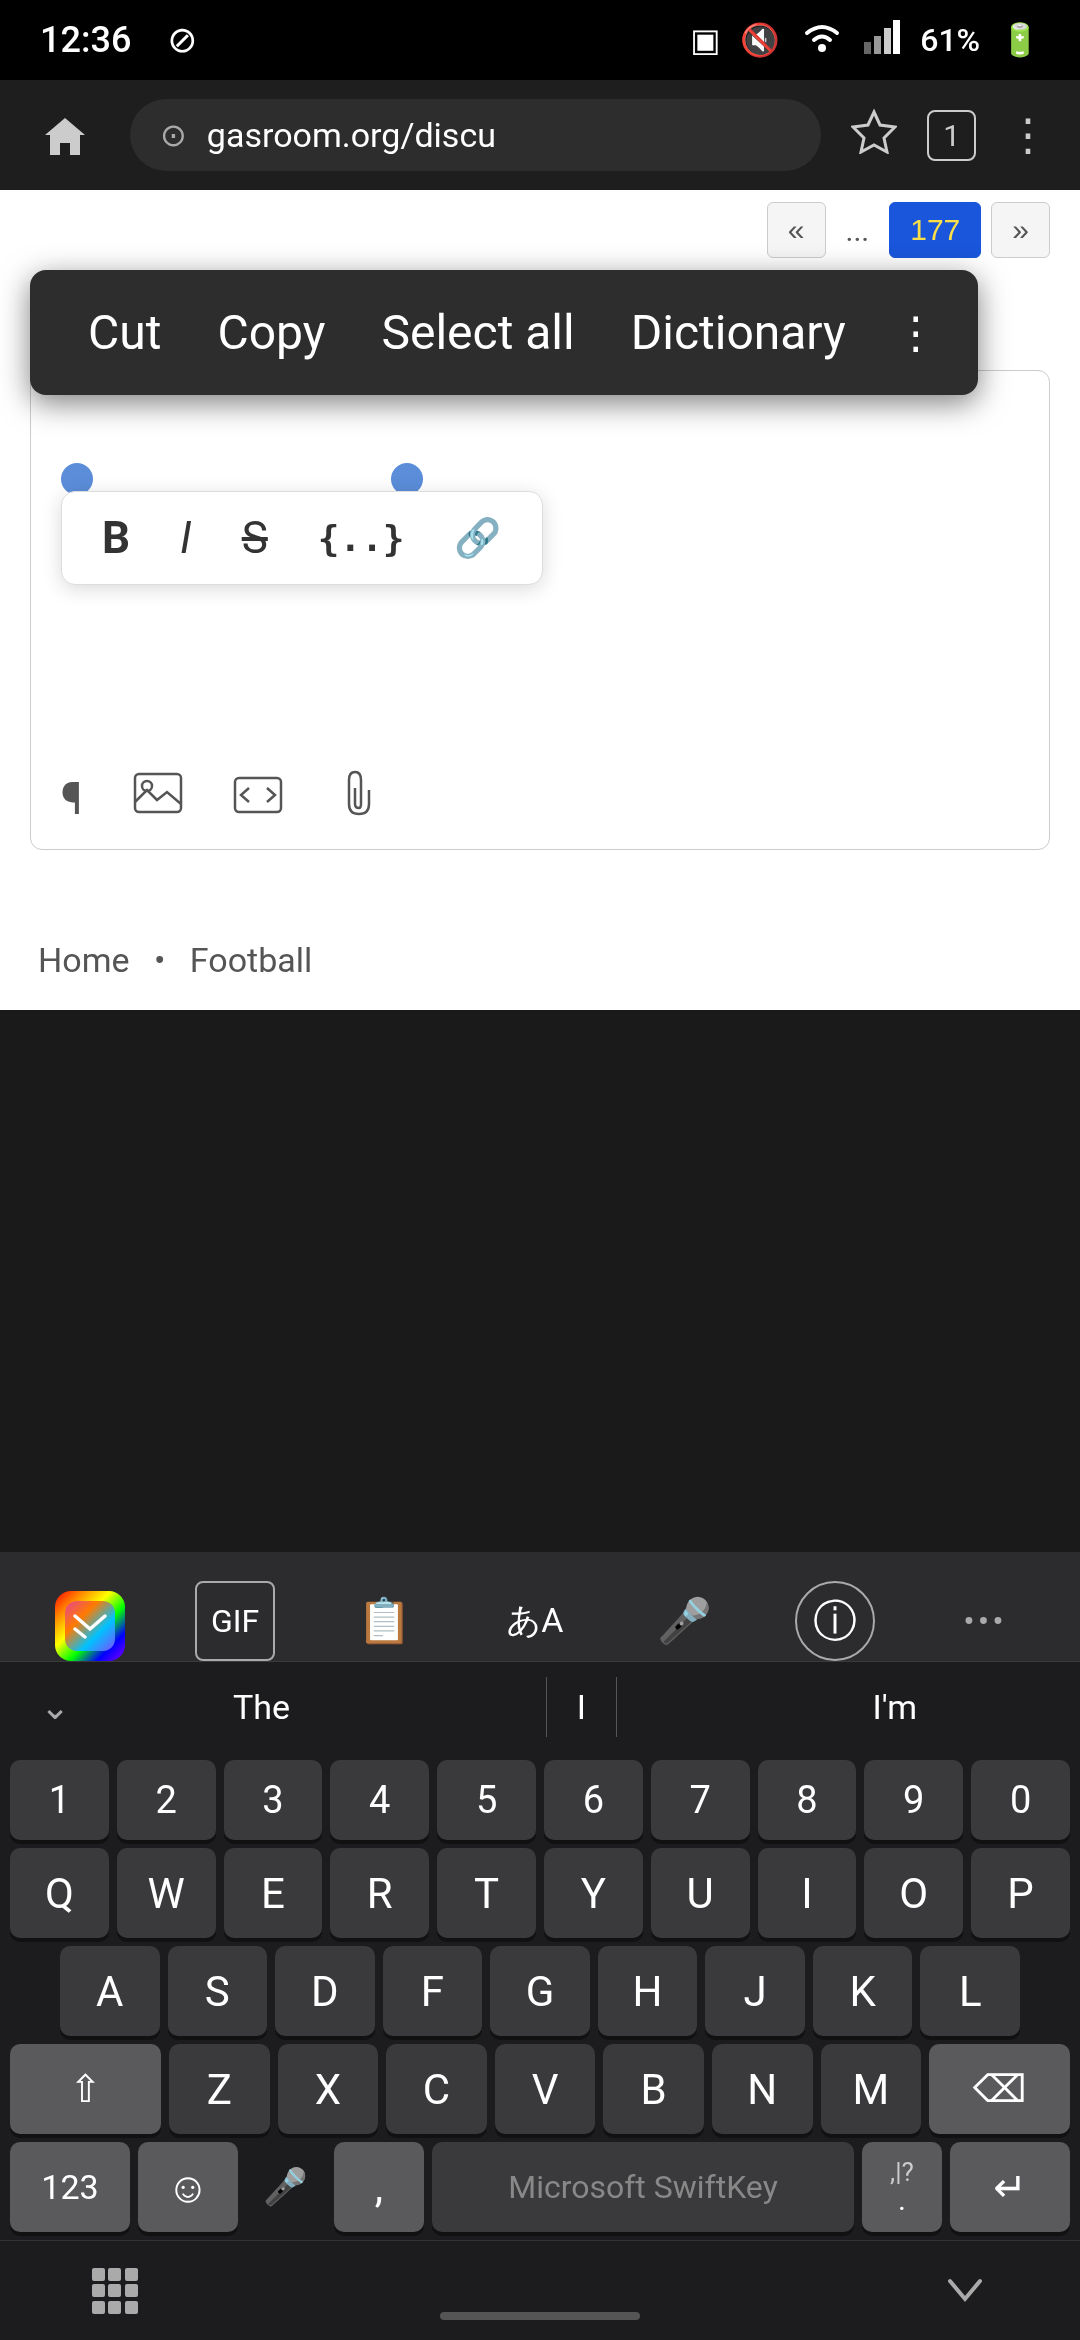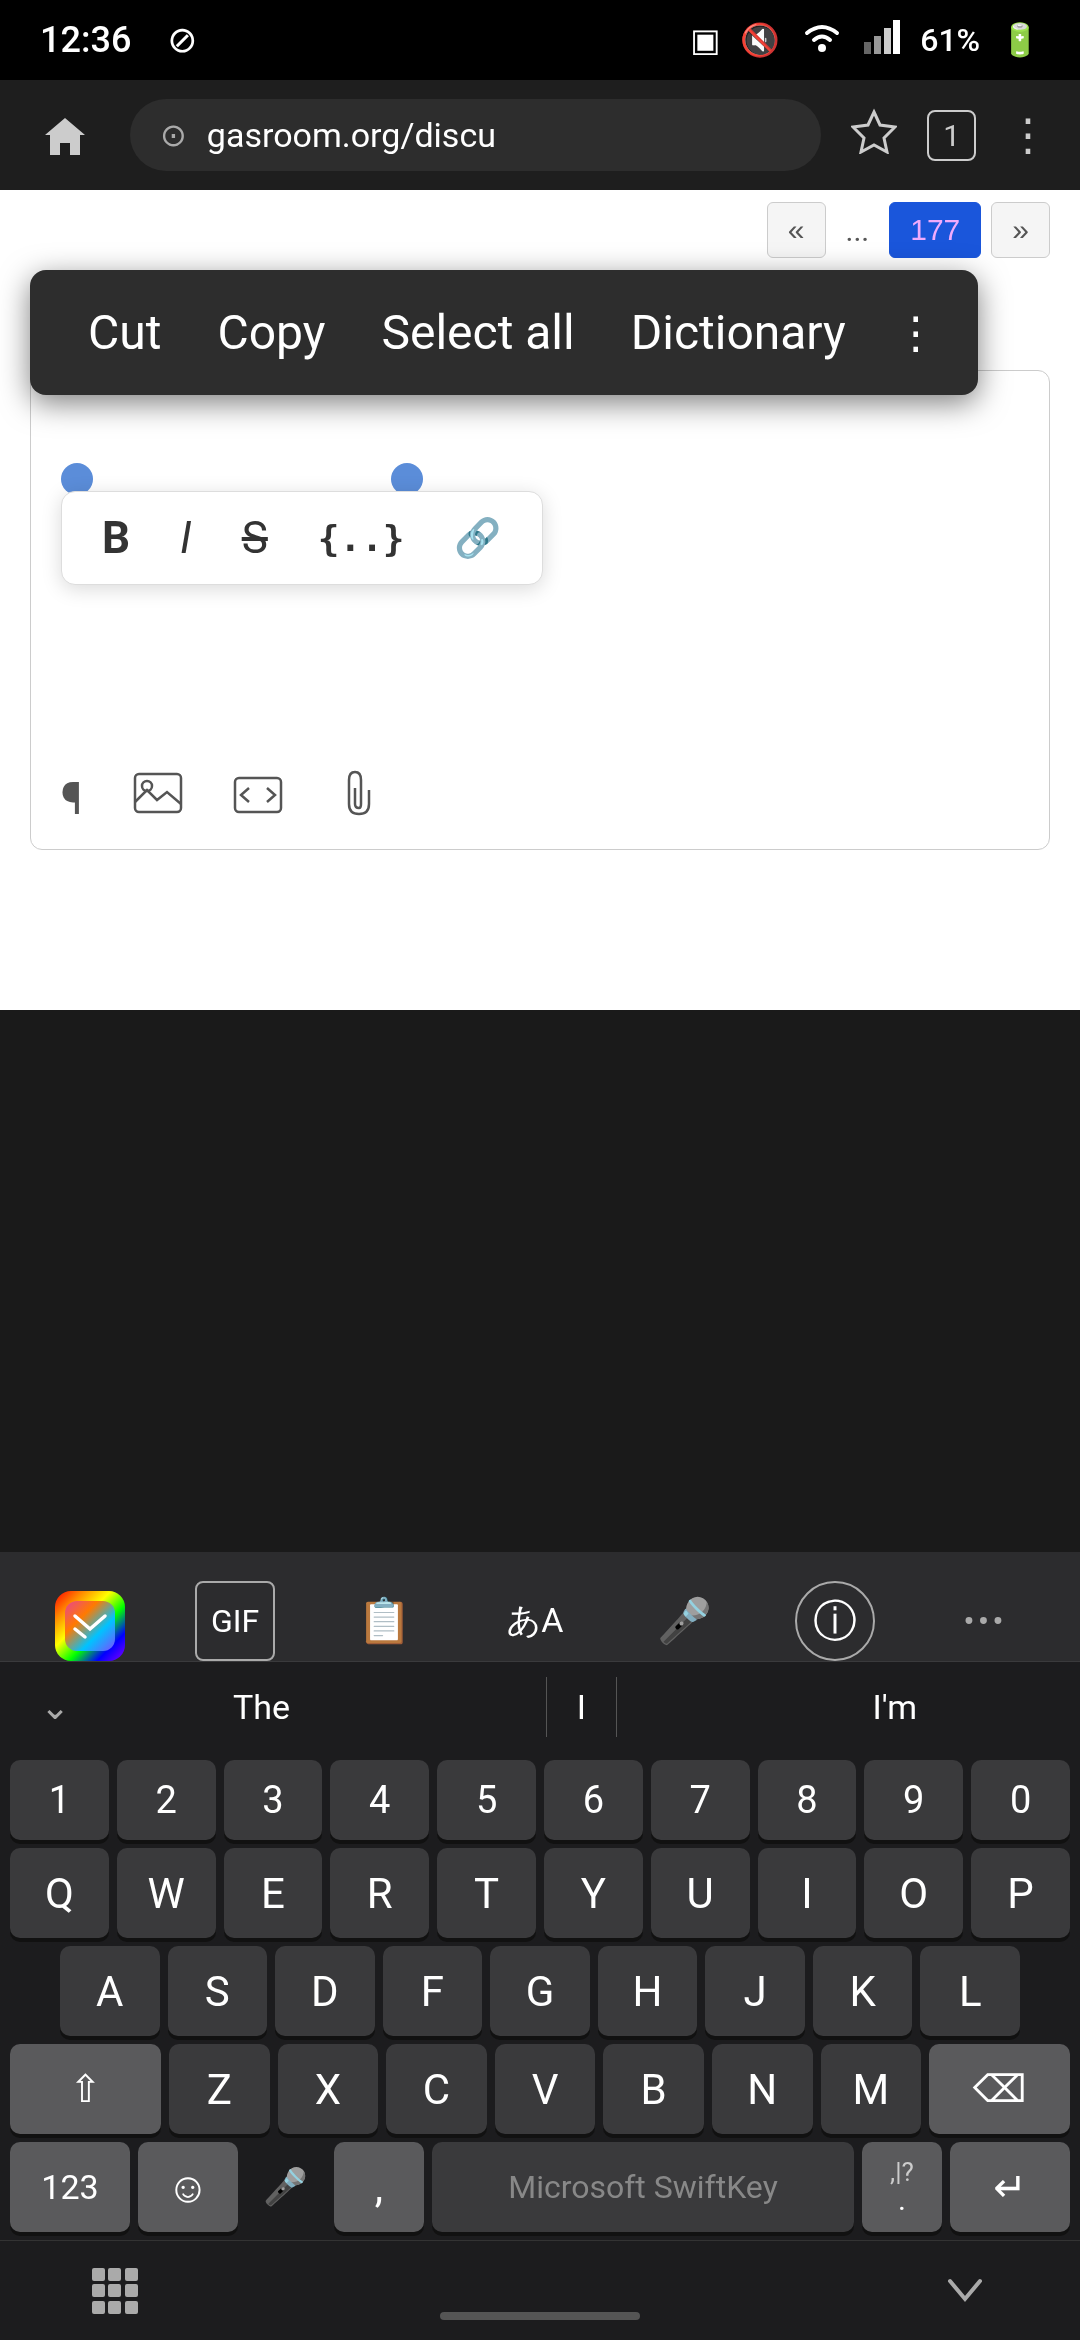--- a/index.html
+++ b/index.html
@@ -87,21 +87,21 @@
       padding: 10px 20px;
       border: 1px solid #ccc;
       border-radius: 6px;
       font-size: 30px;
       color: #555;
       background: #f5f5f5;
       cursor: pointer;
     }
     .page-btn.active {
       background: #1a56db;
-      color: #f0abfc;
+      color: #fde047;
       border-color: #1a56db;
     }
     .page-ellipsis {
       font-size: 30px;
       color: #555;
       padding: 0 10px;
     }
 
     
     .context-menu {
@@ -553,20 +553,25 @@
         </svg>
       </span>
       <span class="editor-footer-btn">
         <svg width="44" height="50" viewBox="0 0 44 50" stroke="#555" stroke-width="2.5" fill="none">
           <path d="M36 22 L36 36 Q36 46 26 46 Q16 46 16 36 L16 12 Q16 4 22 4 Q28 4 28 12 L28 36 Q28 40 26 40 Q22 40 22 36 L22 20"></path>
         </svg>
       </span>
     </div>
   </div>
 
+  <div class="breadcrumb" style="position: absolute; bottom: 10px; left: 0;">
+    <span>Home</span>
+    <span>•</span>
+    <span>Football</span>
+  </div>
 
 </div>
 
 <div class="keyboard-area">
 
   <div class="keyboard-toolbar">
     <div class="kb-tool-logo">
       <svg width="50" height="50" viewBox="0 0 50 50">
         <defs>
           <linearGradient id="logoGrad" x1="0%" y1="0%" x2="100%" y2="100%">

